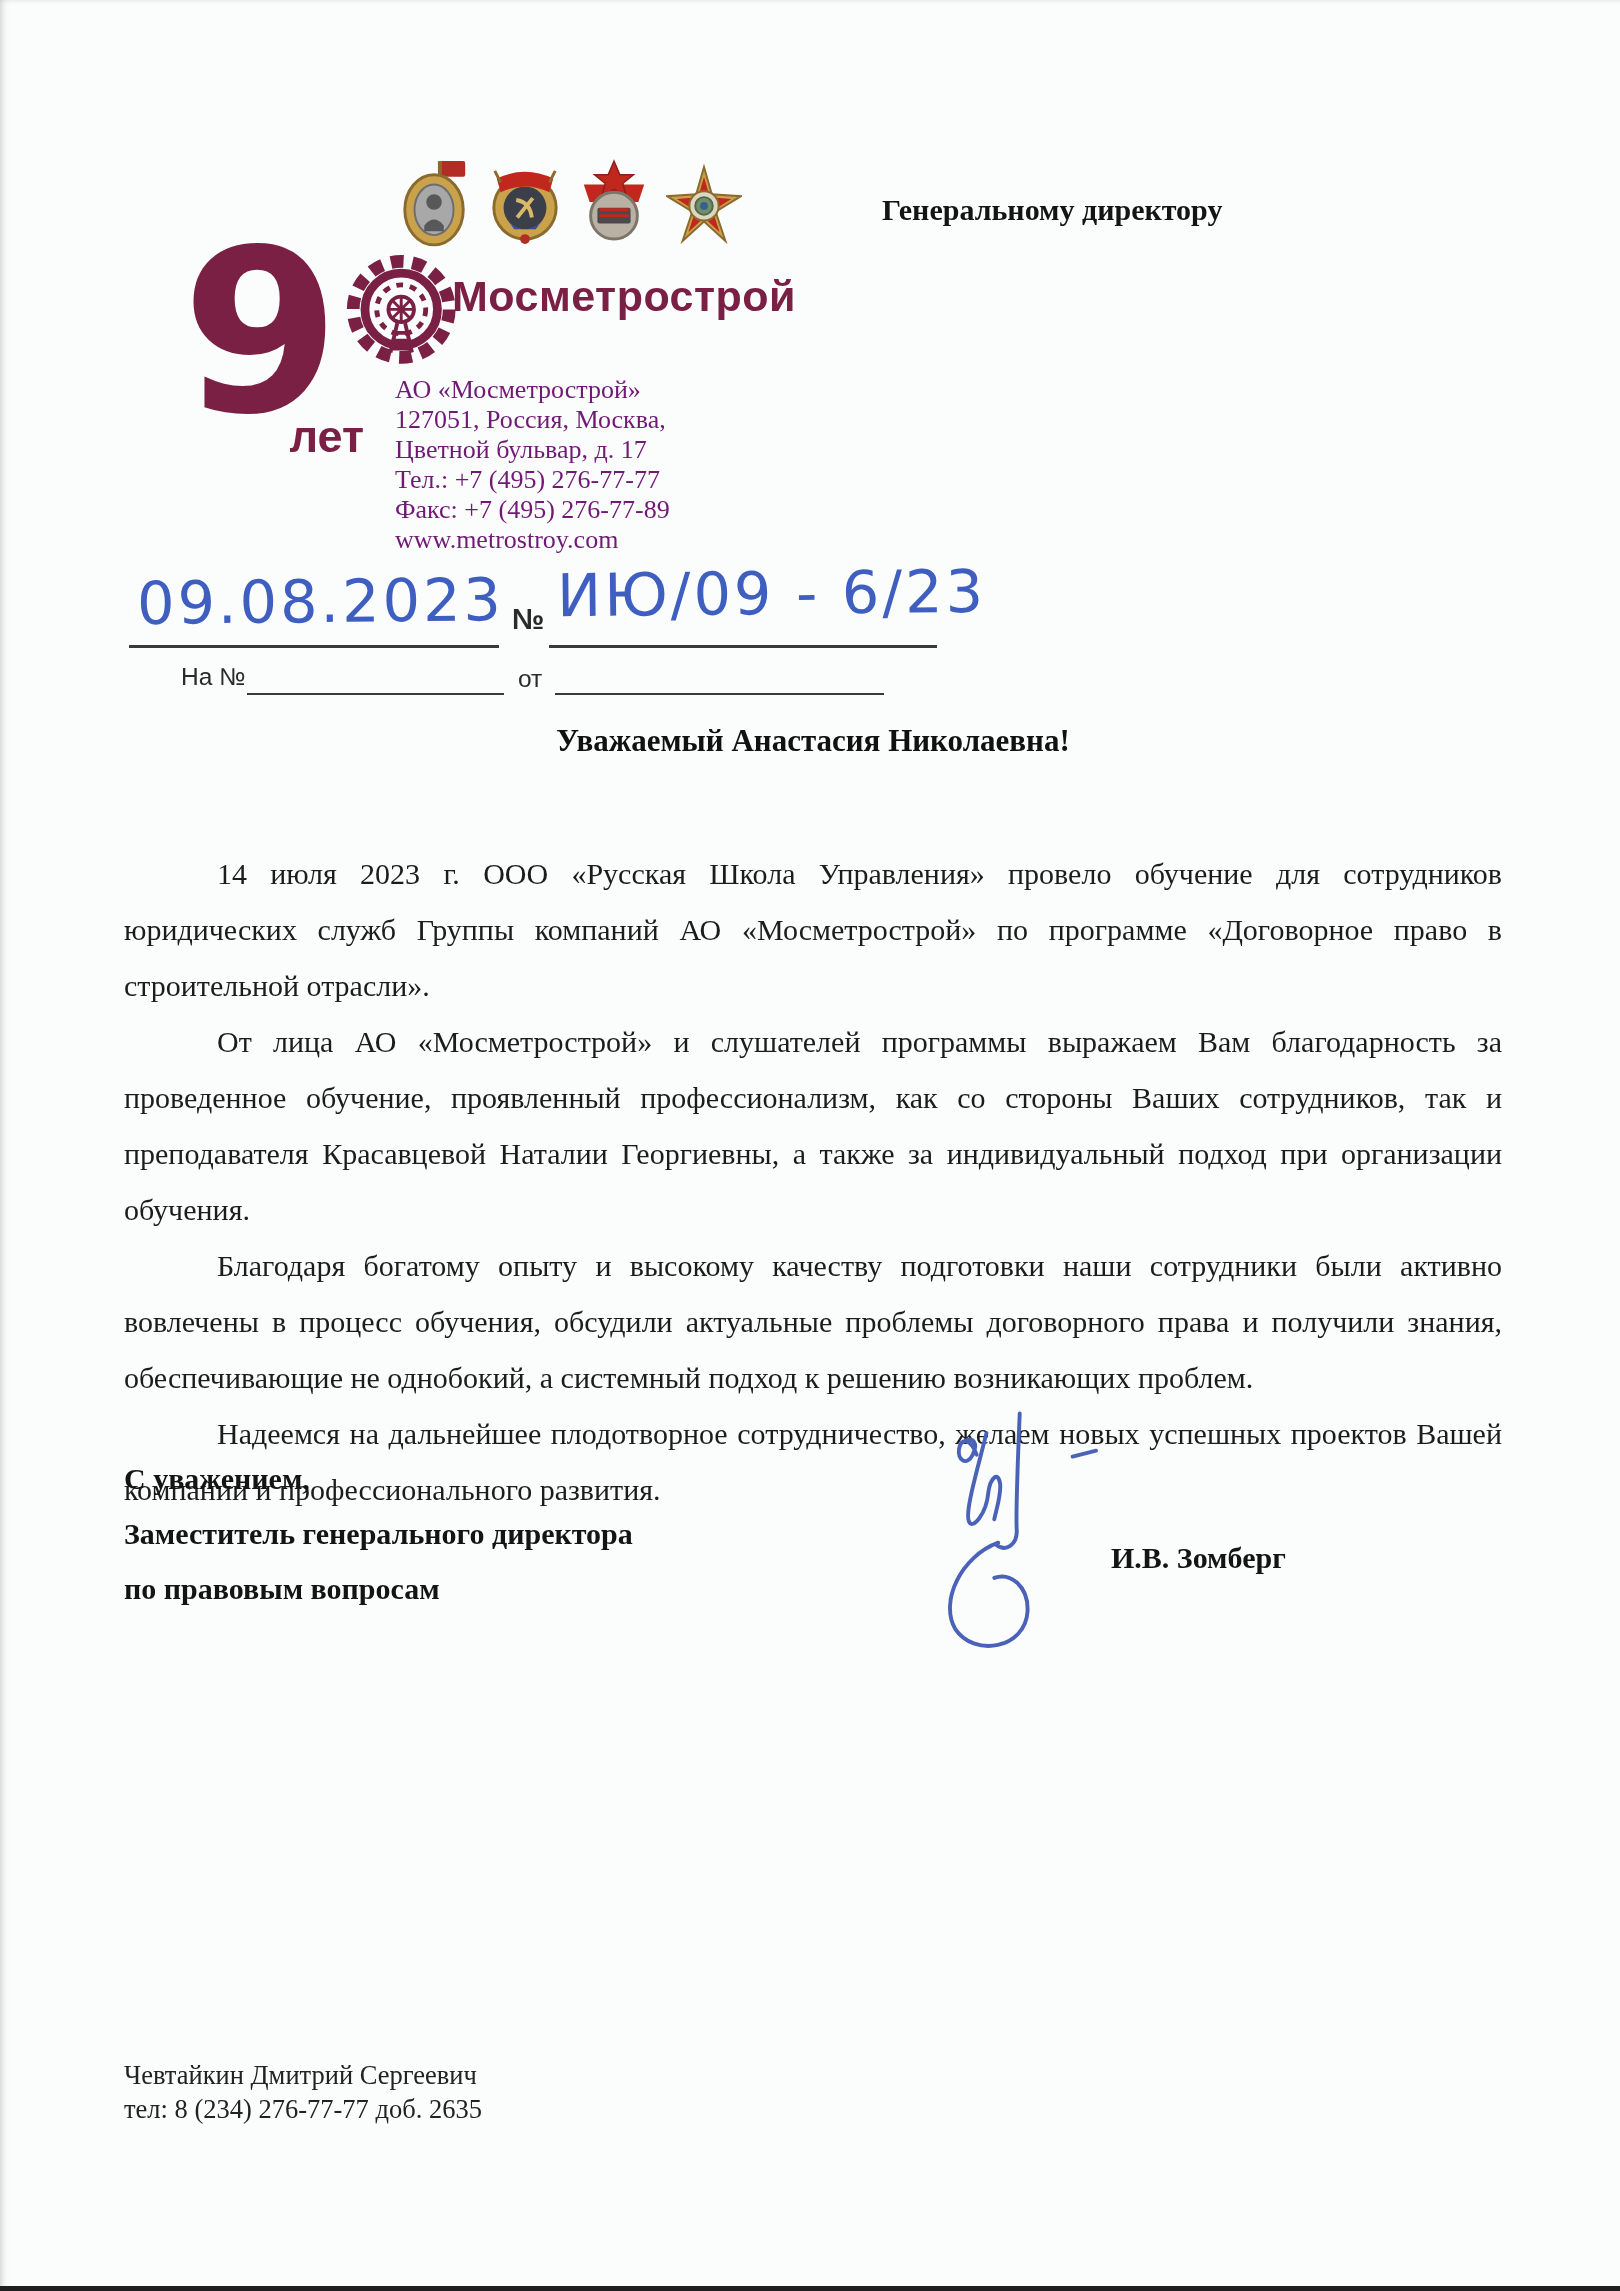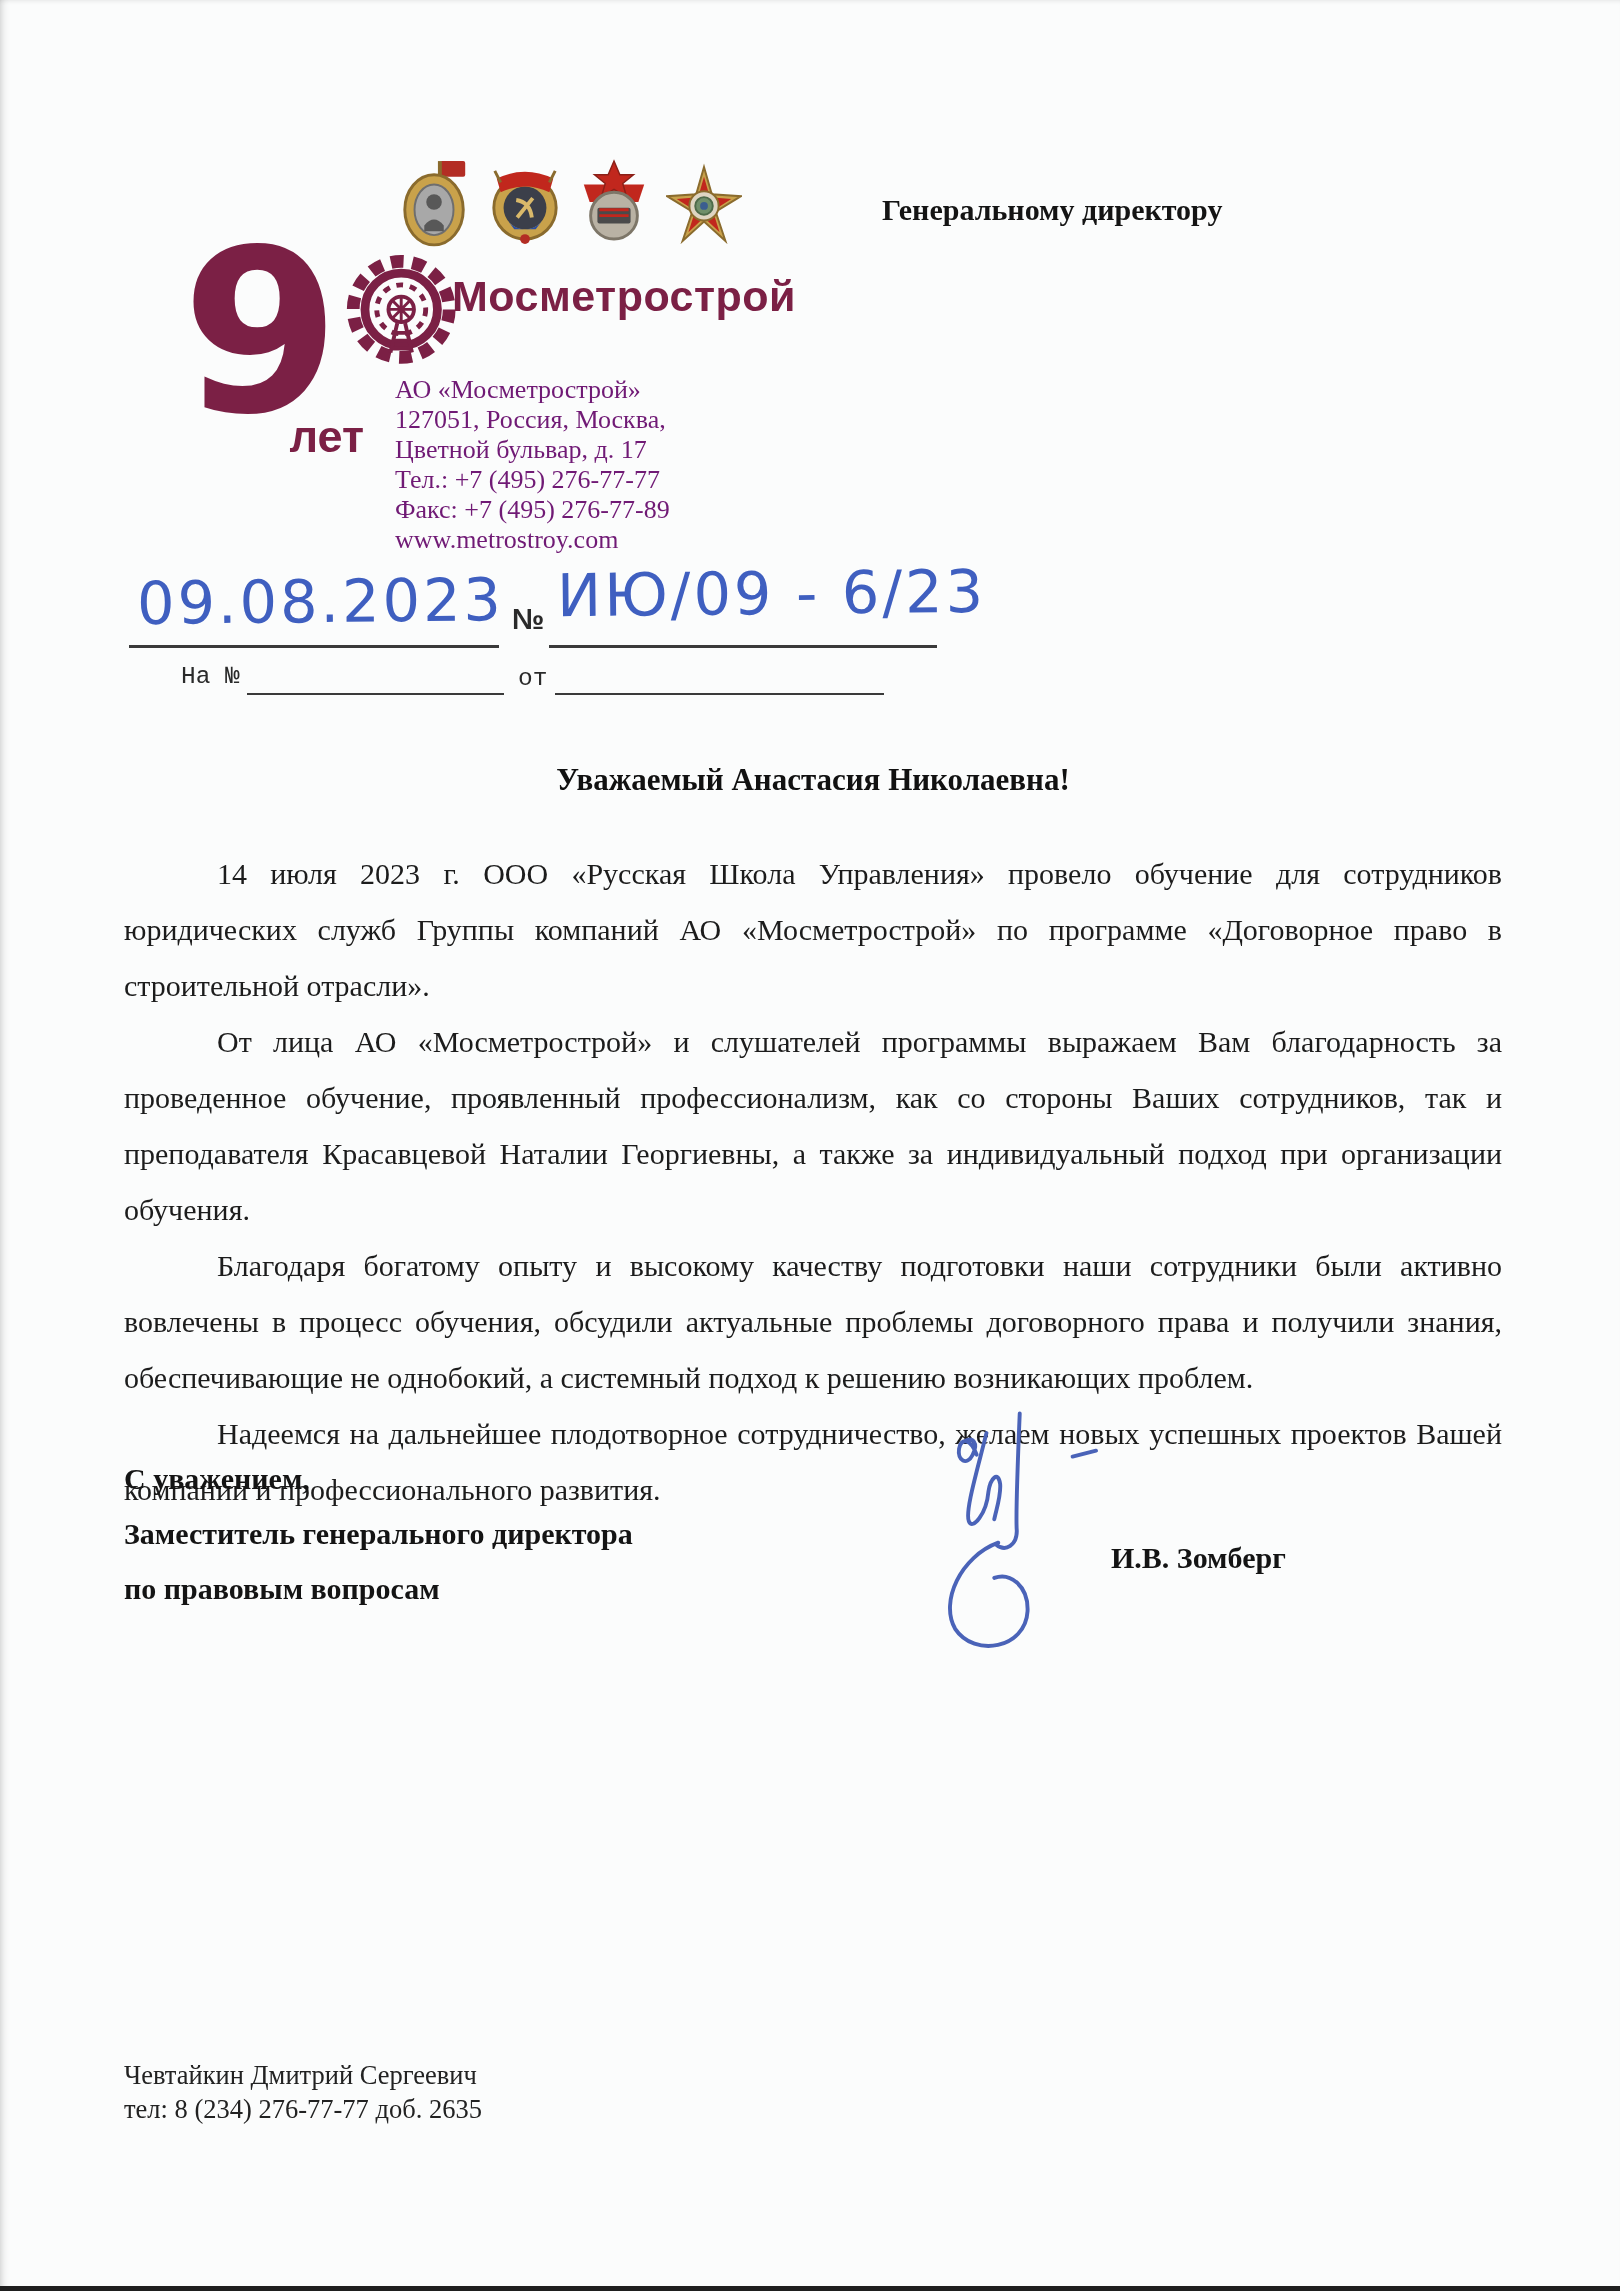--- a/index.html
+++ b/index.html
@@ -38,29 +38,29 @@
     font-family:"DejaVu Sans", sans-serif;
     color:#3f5fc0;font-size:59px;letter-spacing:2.9px;
     transform:rotate(-.6deg);white-space:nowrap;
   }
   .hand-date{left:137px;top:567px;}
   .hand-num{left:557px;top:559px;}
   .num-sign{left:512px;top:603px;font-family:"Liberation Sans", sans-serif;font-size:29px;color:#2a2a2a;font-weight:bold;}
   .uline{height:2.9px;background:#3a3a3a;}
   .ul-date{left:129px;width:370px;top:645px;}
   .ul-num{left:549px;width:388px;top:645px;}
-  .reply-label{font-family:Liberation Mono, monospace;font-size:24.5px;color:#2a2a2a;}
+  .reply-label{font-family:Liberation Sans, sans-serif;font-size:24.5px;color:#2a2a2a;}
   .lbl-na{left:181px;top:663px;}
   .lbl-ot{left:518px;top:665px;}
   .ul-reply1{left:247px;width:257px;top:693px;height:2px;}
   .ul-reply2{left:555px;width:329px;top:693px;height:2px;}
 
   
   .salutation{
-    left:124px;top:762px;width:1378px;
+    left:124px;top:723px;width:1378px;
     text-align:center;font-weight:bold;font-size:31px;color:#111;
   }
   .body-text{left:124px;top:846px;width:1378px;}
   .body-text p{
     margin:0;font-size:30px;line-height:56px;
     text-align:justify;text-indent:93px;color:#1c1c1c;
   }
 
   
   .closing{left:124px;top:1451px;font-size:30px;font-weight:bold;line-height:55px;color:#141414;}

